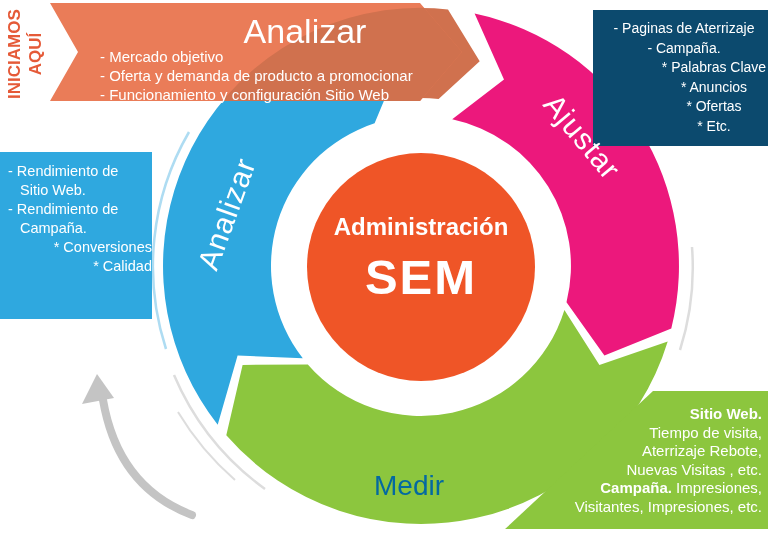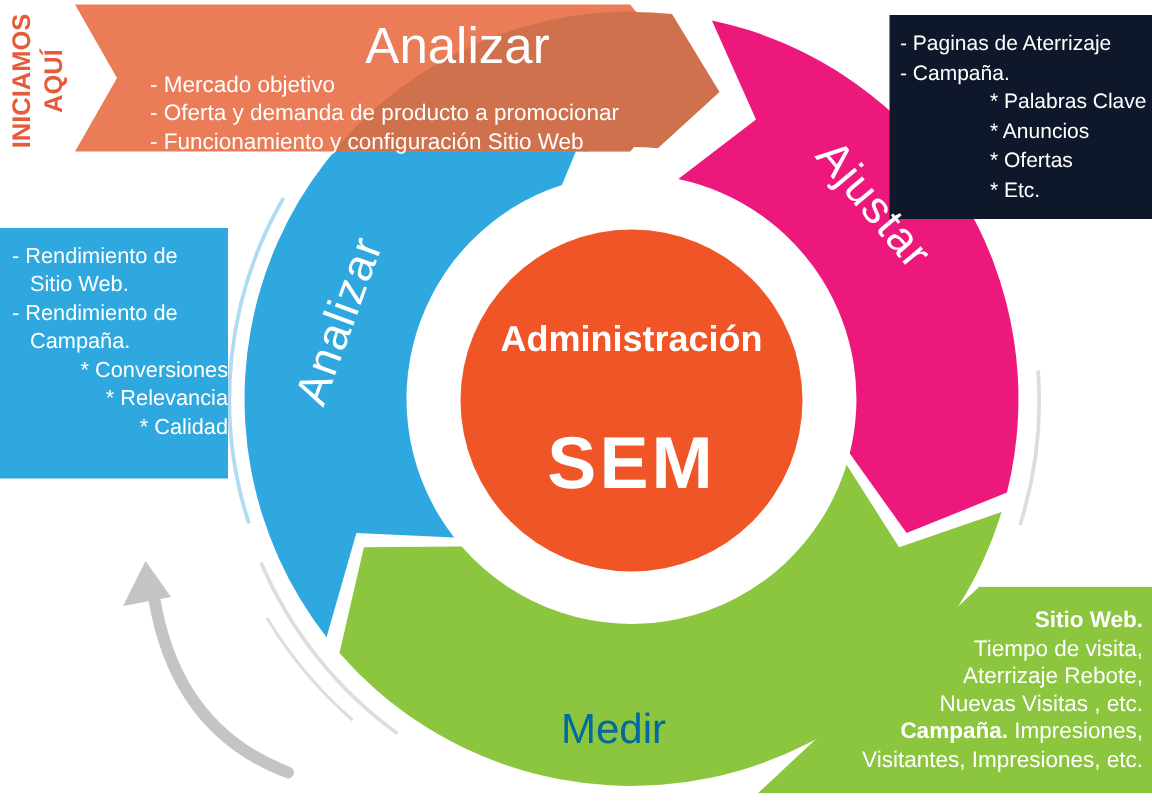--- a/index.html
+++ b/index.html
@@ -21,21 +21,21 @@
                 line-height:19px;padding-top:10px;box-sizing:border-box;}
   #box-analizar .d0{padding-left:8px;}
   #box-analizar .d1{padding-left:20px;}
   #box-analizar .d2{padding-left:38px;text-align:right;}
   #box-medir{left:500px;top:391px;width:268px;height:138px;color:#fff;font-size:15px;
              line-height:18.5px;text-align:right;padding:14px 6px 0 0;box-sizing:border-box;
              clip-path:polygon(57.1% 0,100% 0,100% 100%,1.9% 100%);}
   .bold{font-weight:bold;}
   
   #center-circle{left:307px;top:153px;width:228px;height:228px;border-radius:50%;
-                 display:flex;flex-direction:column;align-items:center;color:#fff;gap:32px;}
+                 display:flex;flex-direction:column;align-items:center;color:#fff;}
   #center-line1{margin-top:60px;font-size:24px;font-weight:bold;}
   #center-line2{margin-top:8px;font-size:49px;font-weight:bold;letter-spacing:2px;}
   
   .arclabel{width:200px;text-align:center;color:#fff;font-size:30px;letter-spacing:1px;}
   #label-analizar-left{left:127px;top:197px;transform:rotate(-70deg);}
   #label-ajustar{left:482px;top:120px;transform:rotate(50deg);}
   #label-medir{left:374px;top:470px;width:100px;text-align:left;color:#0369a1;font-size:28px;}
 </style>
 </head>
 <body>
@@ -75,36 +75,35 @@
     <div>AQUÍ</div>
   </div>
 
   <div id="banner-title" class="abs">Analizar</div>
   <div id="banner-bullets" class="abs">
     <div>- Mercado objetivo</div>
     <div>- Oferta y demanda de producto a promocionar</div>
     <div>- Funcionamiento y configuración Sitio Web</div>
   </div>
 
-  <div id="box-ajustar" class="abs" style="background: #0f172a;">
+  <div id="box-ajustar" class="abs" style="background: #0c4a6e; text-align: center;">
     <div>- Paginas de Aterrizaje</div>
     <div>- Campaña.</div>
     <div class="ind">* Palabras Clave</div>
     <div class="ind">* Anuncios</div>
     <div class="ind">* Ofertas</div>
     <div class="ind">* Etc.</div>
   </div>
 
   <div id="box-analizar" class="abs" style="background: rgb(47, 168, 223);">
     <div class="d0">- Rendimiento de</div>
     <div class="d1">Sitio Web.</div>
     <div class="d0">- Rendimiento de</div>
     <div class="d1">Campaña.</div>
     <div class="d2">* Conversiones</div>
-    <div class="d2">* Relevancia</div>
     <div class="d2">* Calidad</div>
   </div>
 
   <div id="box-medir" class="abs" style="background: rgb(140, 198, 62);">
     <div><span class="bold">Sitio Web.</span><span></span></div>
     <div><span class="bold"></span><span>Tiempo de visita,</span></div>
     <div><span class="bold"></span><span>Aterrizaje Rebote,</span></div>
     <div><span class="bold"></span><span>Nuevas Visitas , etc.</span></div>
     <div><span class="bold">Campaña.</span><span> Impresiones,</span></div>
     <div><span class="bold"></span><span>Visitantes, Impresiones, etc.</span></div>

